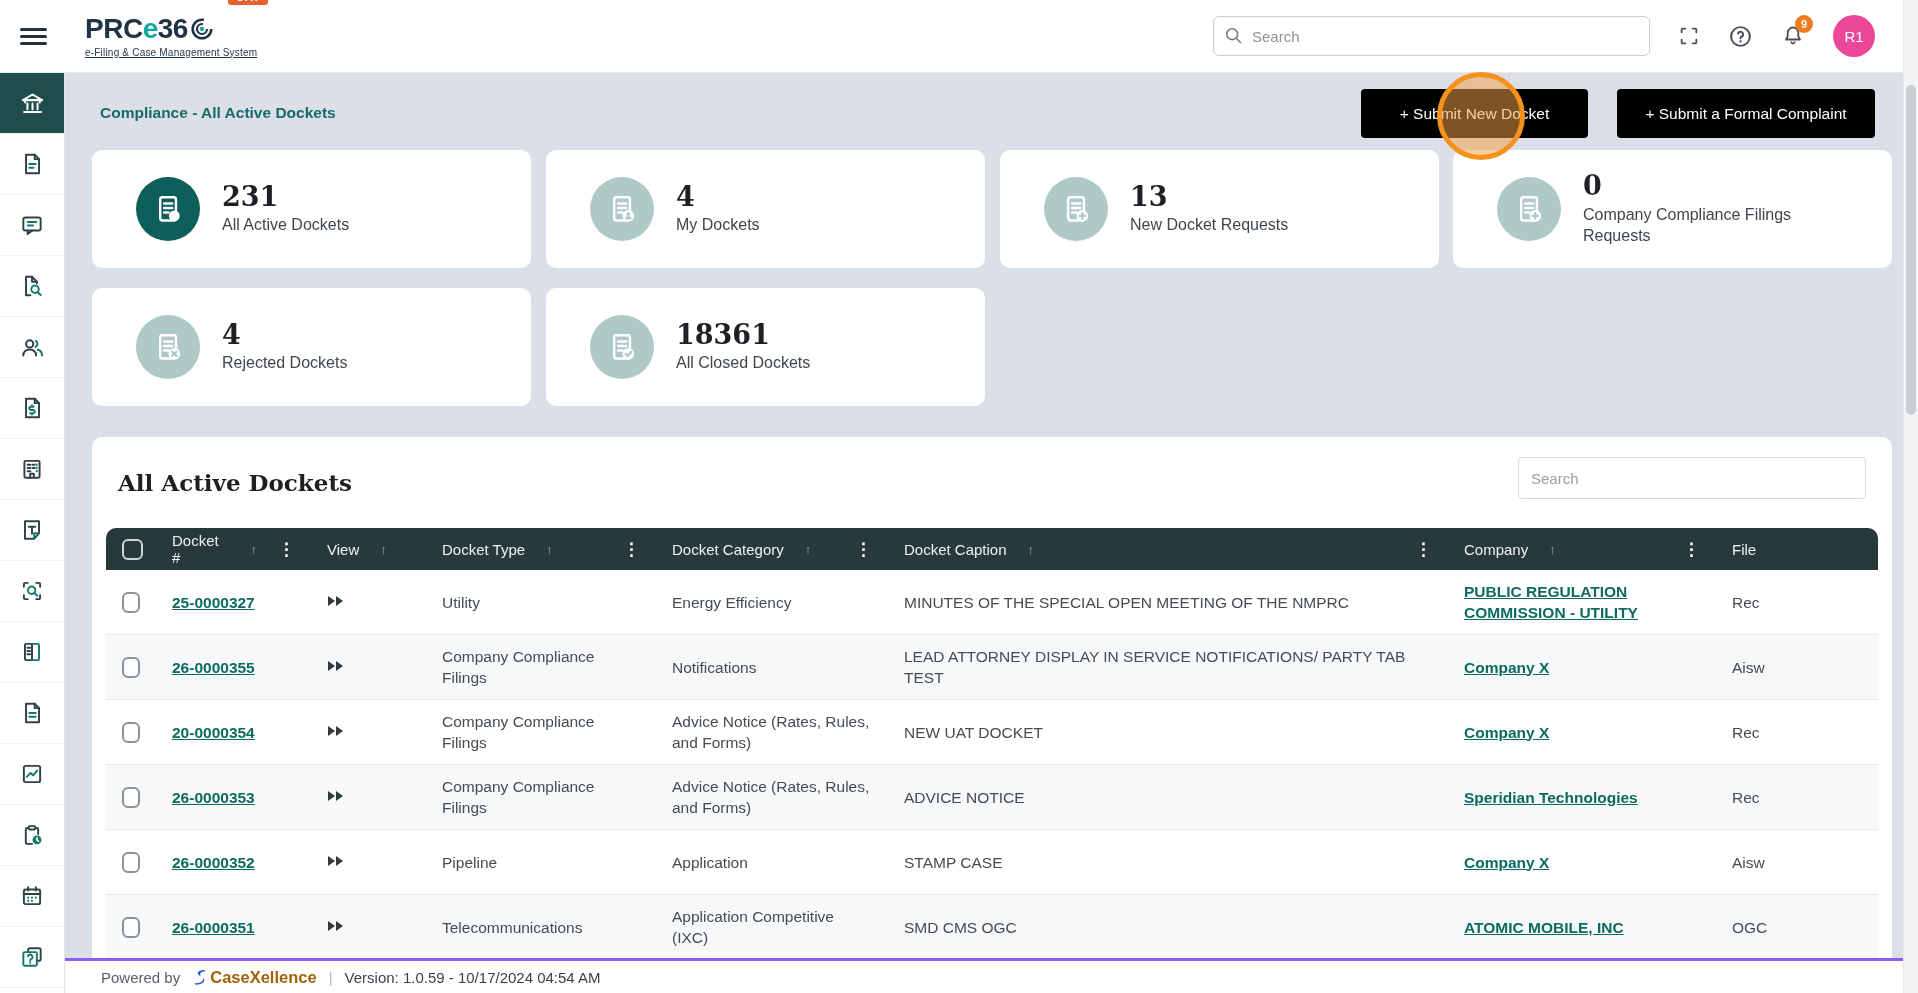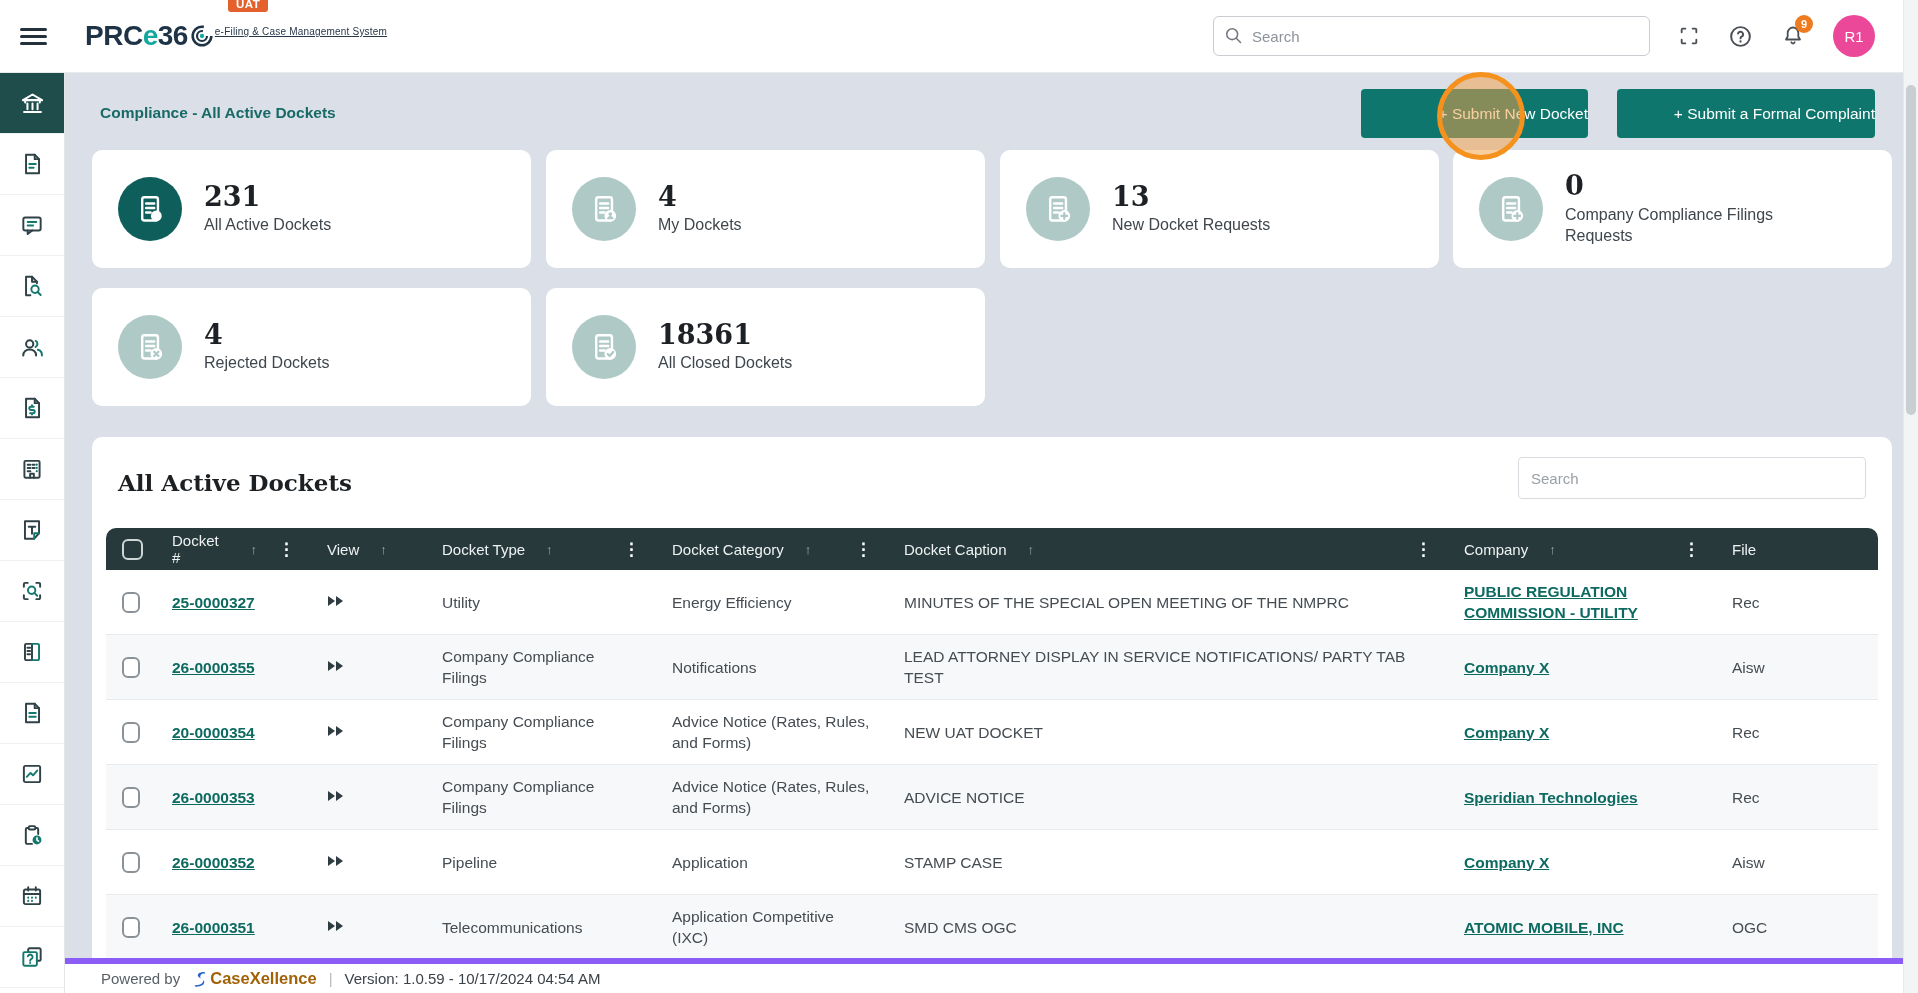--- a/index.html
+++ b/index.html
@@ -10,21 +10,21 @@
     background:#dbe0e8;
   }
   
   #header {
     position:absolute; left:0; top:0; width:1903px; height:73px;
     background:#fff; display:flex; align-items:center;
     padding:0 28px 0 20px; z-index:10; border-bottom:1px solid #e8eaee;
   }
   .hamburger { width:27px; cursor:pointer; margin-right:38px; }
   .hamburger span { display:block; height:3px; background:#22313b; border-radius:2px; margin:4px 0; }
-  .brand { position:relative; display:flex; flex-direction:row; cursor:pointer; }
+  .brand { position:relative; display:flex; flex-direction:column; cursor:pointer; }
   .brand-line { display:flex; align-items:center; font-weight:bold; font-size:28px; color:#1f3347; letter-spacing:-0.5px; line-height:1; }
   .brand-accent { color:#13a89e; }
   .brand-glyph { margin-left:1px; }
   .brand-tagline { font-size:10px; color:#27384a; margin-top:4px; letter-spacing:.2px;text-decoration:underline; }
   .env-badge {
     position:absolute; left:143px; top:-26px;
     background:#e4612e; color:#fff; font-size:11.5px; font-weight:bold;
     padding:2px 8px; border-radius:3px; letter-spacing:.5px;
   }
   .top-search { margin-left:auto; position:relative; width:437px; height:40px; }
@@ -55,36 +55,35 @@
     height:61px; display:flex; align-items:center; justify-content:center;
     border-bottom:1px solid #eef1f2; cursor:pointer;
   }
   .side-item.active { background:#1e4d4b; }
   .ic-dark { stroke:#2f4247; }
   .ic-teal { stroke:#15786f; }
   .if-teal { fill:#15786f; }
   
   .page-title { position:absolute; left:100px; top:104px; font-size:15.5px; font-weight:bold; color:#186a67; z-index:3; }
   .teal-btn {
-    position:absolute; top:89px; height:49px; background:#0f766e; color:#fff;
+    position:absolute; top:89px; height:49px; background:#000000; color:#fff;
     border:none; border-radius:4px; font-size:15.5px; cursor:pointer; z-index:3;
     font-family:"Liberation Sans",sans-serif;
-    text-align:right;
   }
   #btn-new-docket { left:1361px; width:227px; }
   #btn-complaint { left:1617px; width:258px; }
   .click-circle {
     position:absolute; left:1437px; top:72px; width:88px; height:88px;
     border:5px solid #f5921e; border-radius:50%;
     background:rgba(243,162,70,.52); z-index:15; pointer-events:none;
   }
   
   .stat-card {
     position:absolute; width:439px; height:118px; background:#fff; border-radius:10px;
-    display:flex; align-items:center; padding-left:26px; gap:22px; cursor:pointer; z-index:2;
+    display:flex; align-items:center; padding-left:44px; gap:22px; cursor:pointer; z-index:2;
   }
   .row1 { top:150px; } .row2 { top:288px; }
   .cx1 { left:92px; } .cx2 { left:546px; } .cx3 { left:1000px; } .cx4 { left:1453px; }
   .card-icon { width:64px; height:64px; border-radius:50%; flex:0 0 64px;
     display:flex; align-items:center; justify-content:center; }
   .card-icon.dark { background:#0e5f5c; }
   .card-icon.light { background:#afcac6; }
   .stat-num { font-family:"DejaVu Serif",serif; font-weight:bold; font-size:27px; color:#1d2125; line-height:1.05; }
   .stat-label { font-size:16px; color:#3f464c; margin-top:3px; max-width:245px; line-height:21px; }
   
@@ -116,21 +115,21 @@
   }
   tbody tr:nth-child(even) td { background:#f7f8f9; }
   .cb-wrap { height:44px; display:flex; align-items:center; }
   .cb { width:21px; height:21px; border:2px solid #8b9297; border-radius:6px; background:#fff; cursor:pointer; }
   .cb.hdr { border-color:#cfd6d6; background:transparent; margin:0; }
   .tlink { color:#0c6a60; font-weight:bold; text-decoration:underline; cursor:pointer; }
   .view-btn { cursor:pointer; display:inline-flex; }
   
   #footer {
     position:absolute; left:65px; right:15px; bottom:0; height:35px; background:#fff;
-    border-top:6px solid #8b5cf6; display:flex; align-items:center; padding-left:36px; gap:12px; z-index:20;
+    border-top:3px solid #8b5cf6; display:flex; align-items:center; padding-left:36px; gap:12px; z-index:20;
   }
   .f-gray { font-size:15px; color:#5a6066; }
   .f-brand { display:flex; align-items:center; gap:2px; color:#a16207; font-weight:bold; font-size:16.5px; cursor:pointer; }
   .f-div { color:#b5bac0; font-size:15px; }
   .f-ver { font-size:15px; color:#3b4248; }
   
   #scrollbar { position:absolute; right:0; top:0; width:15px; height:100%; background:#f3f4f6; border-left:1px solid #e7e9eb; z-index:30; }
   #scroll-thumb { position:absolute; left:2px; right:2px; top:85px; height:330px; background:#c9ced3; border-radius:6px; cursor:pointer; }
 </style>
 </head>

